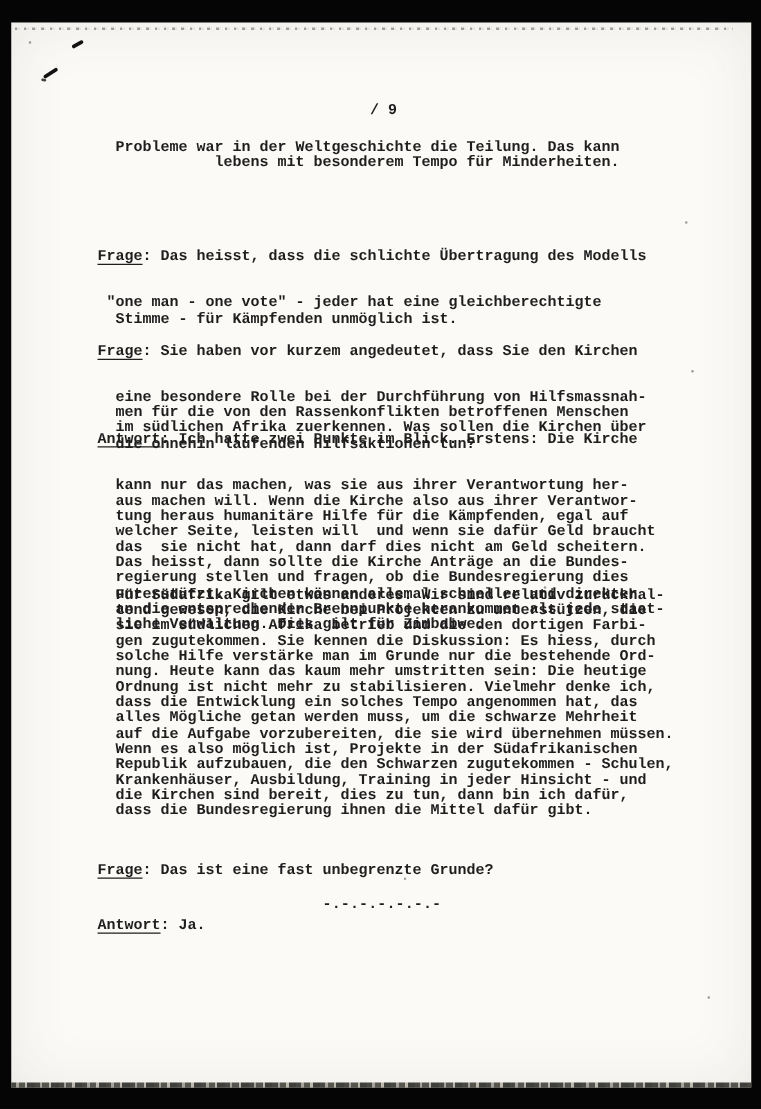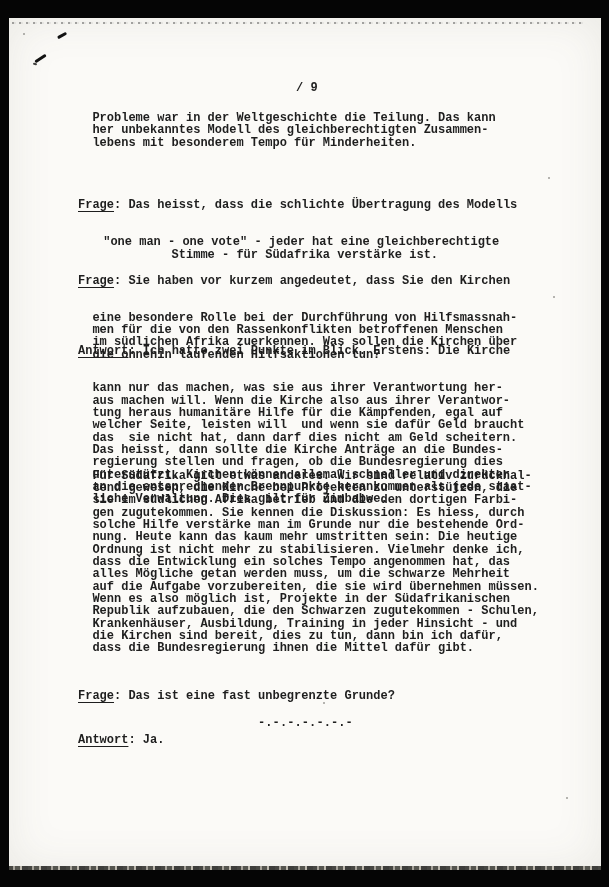--- a/index.html
+++ b/index.html
@@ -76,25 +76,25 @@
 <div class="canvas">
   <div class="page">
 
     <div class="top-dotted"></div>
     <div class="pen-mark m1"></div>
     <div class="pen-mark m2"></div>
     <div class="pen-mark m2b"></div>
 
     <div class="txt pageno" style="top:63.5px; left:287px;">/ 9</div>
 
-    <div class="block" style="top:94px;"><div class="line">  Probleme war in der Weltgeschichte die Teilung. Das kann</div><div class="line">  her unbekanntes Modell des gleichberechtigten Zusammen-</div><div class="line">  lebens mit besonderem Tempo für Minderheiten.</div></div>
+    <div class="block" style="top:94px;text-align:right;"><div class="line">  Probleme war in der Weltgeschichte die Teilung. Das kann</div><div class="line">  lebens mit besonderem Tempo für Minderheiten.</div></div>
 
-    <div class="block" style="top:156.5px;text-align:center;">
+    <div class="block" style="top:156.5px;">
       <div class="line"><span class="u">Frage</span><span>: Das heisst, dass die schlichte Übertragung des Modells</span></div>
-      <div><div class="line"> "one man - one vote" - jeder hat eine gleichberechtigte</div><div class="line">  Stimme - für Südafrika verstärke ist.</div></div>
+      <div><div class="line"> "one man - one vote" - jeder hat eine gleichberechtigte</div><div class="line">  Stimme - für Kämpfenden unmöglich ist.</div></div>
     </div>
 
 
     <div class="block" style="top:232px;">
       <div class="line"><span class="u">Frage</span><span>: Sie haben vor kurzem angedeutet, dass Sie den Kirchen</span></div>
       <div><div class="line">  eine besondere Rolle bei der Durchführung von Hilfsmassnah-</div><div class="line">  men für die von den Rassenkonflikten betroffenen Menschen</div><div class="line">  im südlichen Afrika zuerkennen. Was sollen die Kirchen über</div><div class="line">  die ohnehin laufenden Hilfsaktionen tun?</div></div>
     </div>
 
     <div class="block" style="top:302.5px;">
       <div class="line"><span class="u">Antwort</span><span>: Ich hatte zwei Punkte im Blick. Erstens: Die Kirche</span></div>

